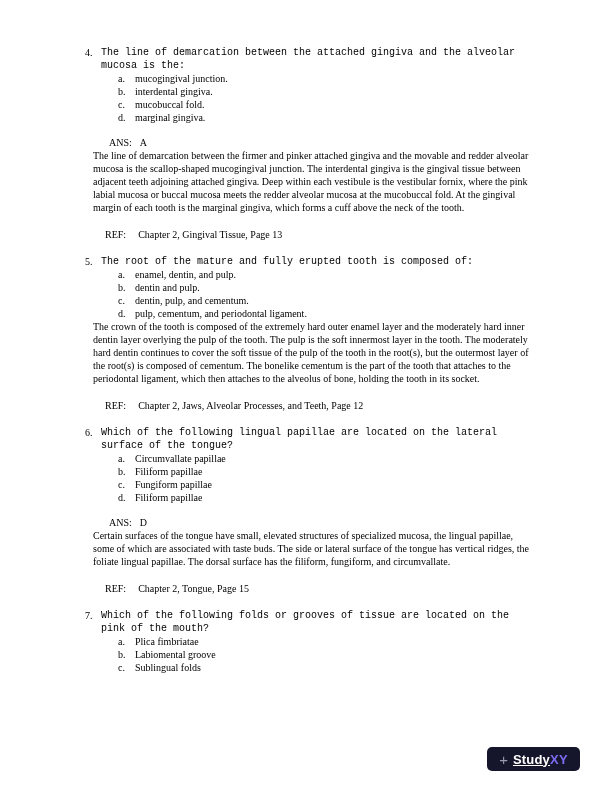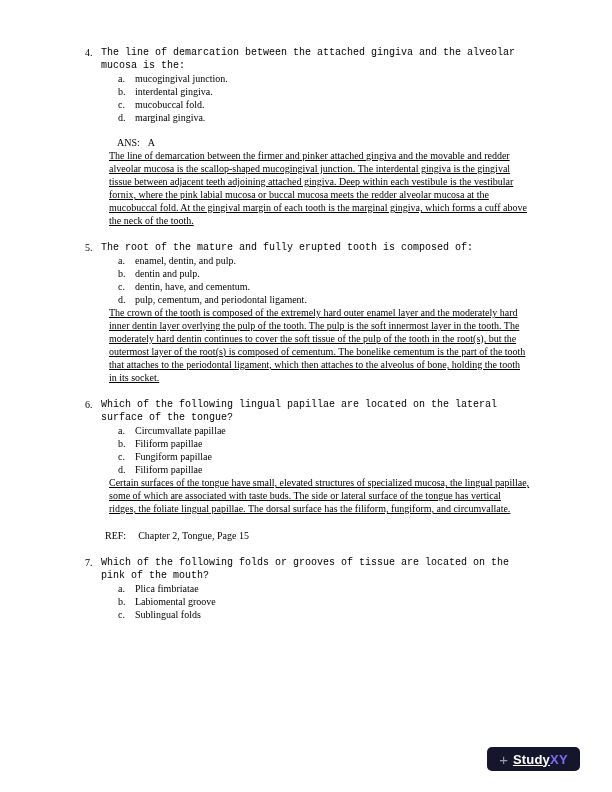--- a/index.html
+++ b/index.html
@@ -28,23 +28,23 @@
   .q-row { display: flex; }
   .q-num {
     flex: 0 0 16px;
     width: 16px;
   }
   .q-text { flex: 1; font-family: Liberation Mono, monospace; }
   .options { margin-left: 33px; }
   .opt-row { display: flex; }
   .opt-letter { flex: 0 0 17px; width: 17px; }
   .opt-text { flex: 1; }
-  .ans-section { margin-top: 12px; margin-left: 32px; }
+  .ans-section { margin-top: 12px; margin-left: 24px; }
   .ans-value { margin-left: 8px; }
-  .explanation { margin-left: 24px; text-decoration: underline; }
+  .explanation { margin-left: 8px; }
   .ref-row { margin-top: 14px; margin-left: 20px; }
   .ref-text { margin-left: 12px; }
 
   .logo {
     position: absolute;
     right: 32px;
     bottom: 21px;
     width: 93px;
     height: 24px;
     background: #15152c;
@@ -102,46 +102,52 @@
         <span class="opt-letter">d.</span>
         <span class="opt-text">marginal gingiva.</span>
       </div>
     </div>
     <div class="ans-section">
       <div>
         <span>ANS:</span><span class="ans-value">A</span>
       </div>
     </div>
     <div class="explanation">The line of demarcation between the firmer and pinker attached gingiva and the movable and redder alveolar mucosa is the scallop-shaped mucogingival junction. The interdental gingiva is the gingival tissue between adjacent teeth adjoining attached gingiva. Deep within each vestibule is the vestibular fornix, where the pink labial mucosa or buccal mucosa meets the redder alveolar mucosa at the mucobuccal fold. At the gingival margin of each tooth is the marginal gingiva, which forms a cuff above the neck of the tooth.</div>
+    <div class="ref-row">
+      <span>REF:</span><span class="ref-text">Chapter 2, Gingival Tissue, Page 13</span>
+    </div>
   </div>
 
   <div class="question-block">
     <div class="q-row">
       <span class="q-num">5.</span>
       <span class="q-text">The root of the mature and fully erupted tooth is composed of:</span>
     </div>
     <div class="options">
       <div class="opt-row">
         <span class="opt-letter">a.</span>
         <span class="opt-text">enamel, dentin, and pulp.</span>
       </div>
       <div class="opt-row">
         <span class="opt-letter">b.</span>
         <span class="opt-text">dentin and pulp.</span>
       </div>
       <div class="opt-row">
         <span class="opt-letter">c.</span>
-        <span class="opt-text">dentin, have, and cementum.</span>
+        <span class="opt-text">dentin, pulp, and cementum.</span>
       </div>
       <div class="opt-row">
         <span class="opt-letter">d.</span>
         <span class="opt-text">pulp, cementum, and periodontal ligament.</span>
       </div>
     </div>
     <div class="explanation">The crown of the tooth is composed of the extremely hard outer enamel layer and the moderately hard inner dentin layer overlying the pulp of the tooth. The pulp is the soft innermost layer in the tooth. The moderately hard dentin continues to cover the soft tissue of the pulp of the tooth in the root(s), but the outermost layer of the root(s) is composed of cementum. The bonelike cementum is the part of the tooth that attaches to the periodontal ligament, which then attaches to the alveolus of bone, holding the tooth in its socket.</div>
+    <div class="ref-row">
+      <span>REF:</span><span class="ref-text">Chapter 2, Jaws, Alveolar Processes, and Teeth, Page 12</span>
+    </div>
   </div>
 
   <div class="question-block">
     <div class="q-row">
       <span class="q-num">6.</span>
       <span class="q-text">Which of the following lingual papillae are located on the lateral surface of the tongue?</span>
     </div>
     <div class="options">
       <div class="opt-row">
         <span class="opt-letter">a.</span>
@@ -151,20 +157,25 @@
         <span class="opt-letter">b.</span>
         <span class="opt-text">Filiform papillae</span>
       </div>
       <div class="opt-row">
         <span class="opt-letter">c.</span>
         <span class="opt-text">Fungiform papillae</span>
       </div>
       <div class="opt-row">
         <span class="opt-letter">d.</span>
         <span class="opt-text">Filiform papillae</span>
+      </div>
+    </div>
+    <div class="ans-section">
+      <div>
+        <span>ANS:</span><span class="ans-value">D</span>
       </div>
     </div>
     <div class="explanation">Certain surfaces of the tongue have small, elevated structures of specialized mucosa, the lingual papillae, some of which are associated with taste buds. The side or lateral surface of the tongue has vertical ridges, the foliate lingual papillae. The dorsal surface has the filiform, fungiform, and circumvallate.</div>
     <div class="ref-row">
       <span>REF:</span><span class="ref-text">Chapter 2, Tongue, Page 15</span>
     </div>
   </div>
 
   <div class="question-block">
     <div class="q-row">

